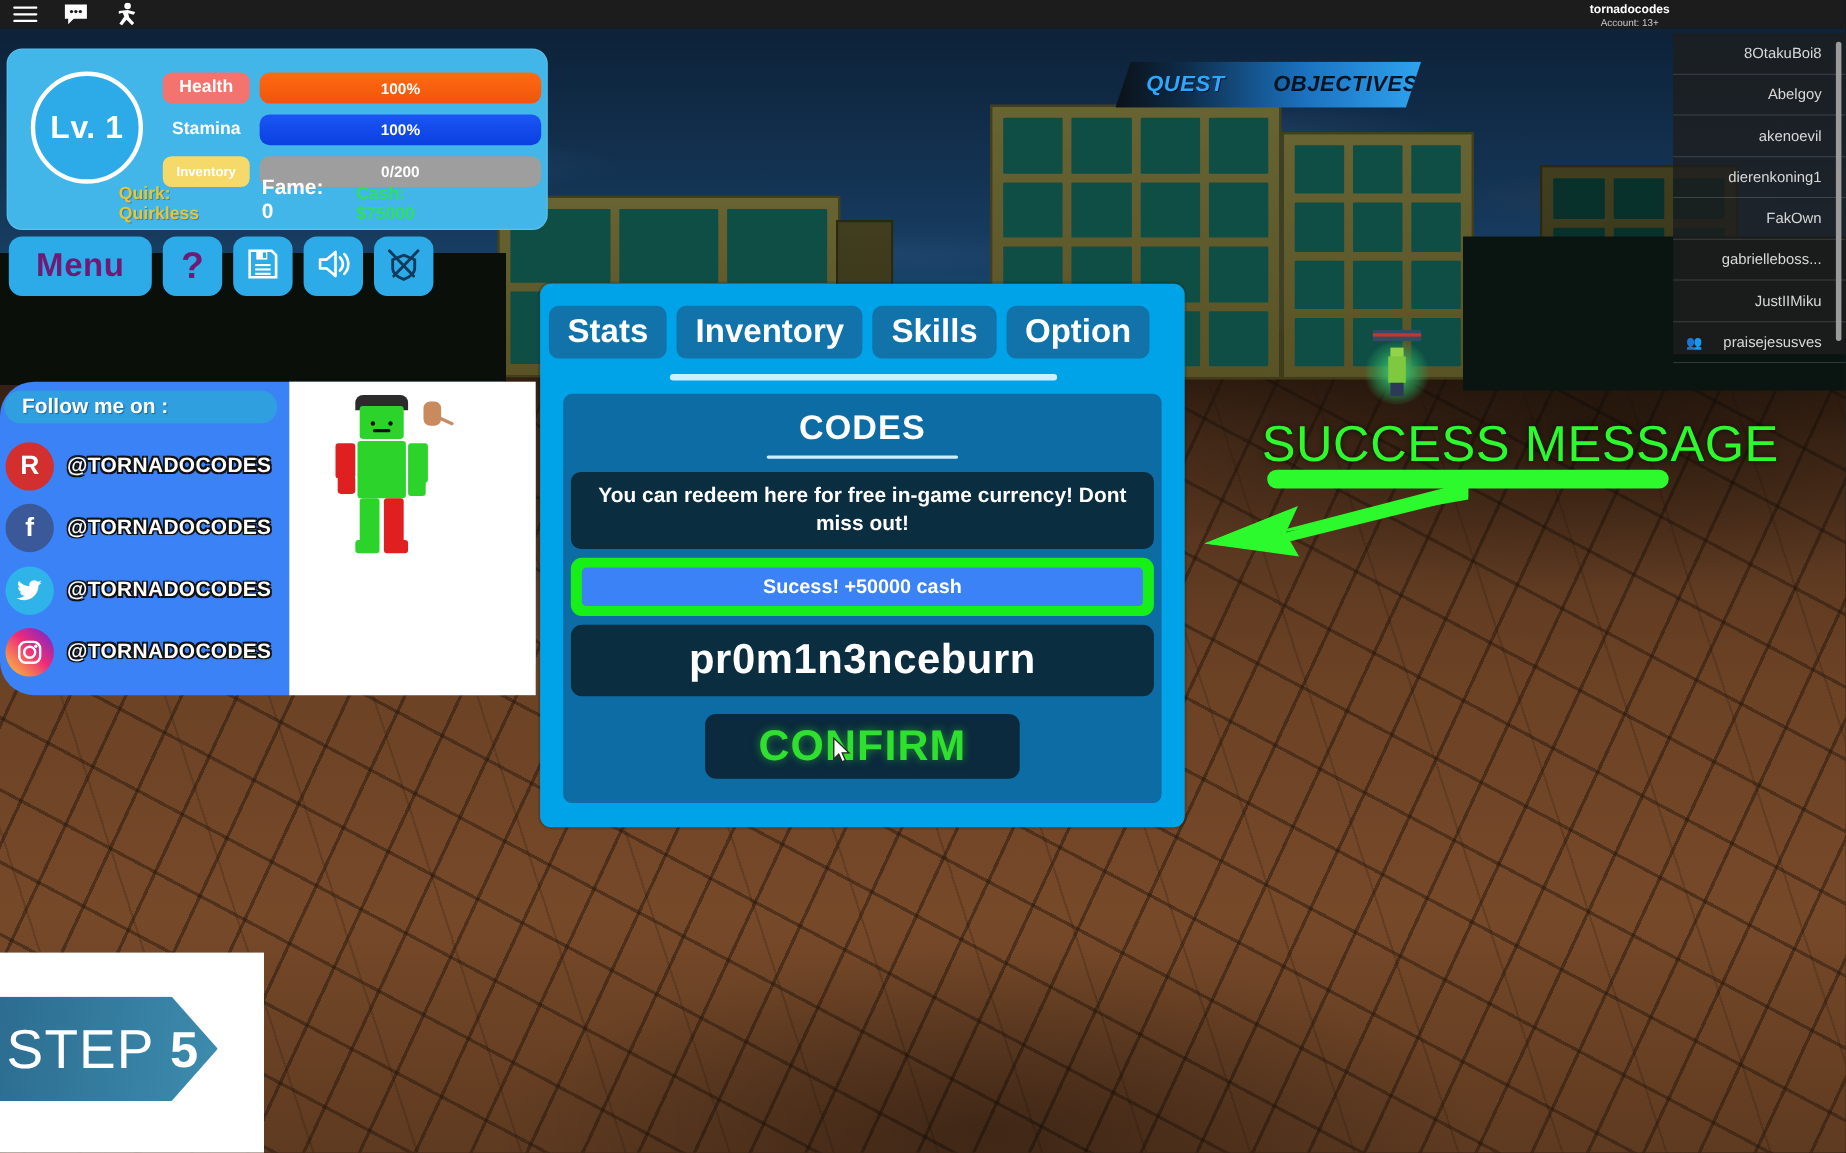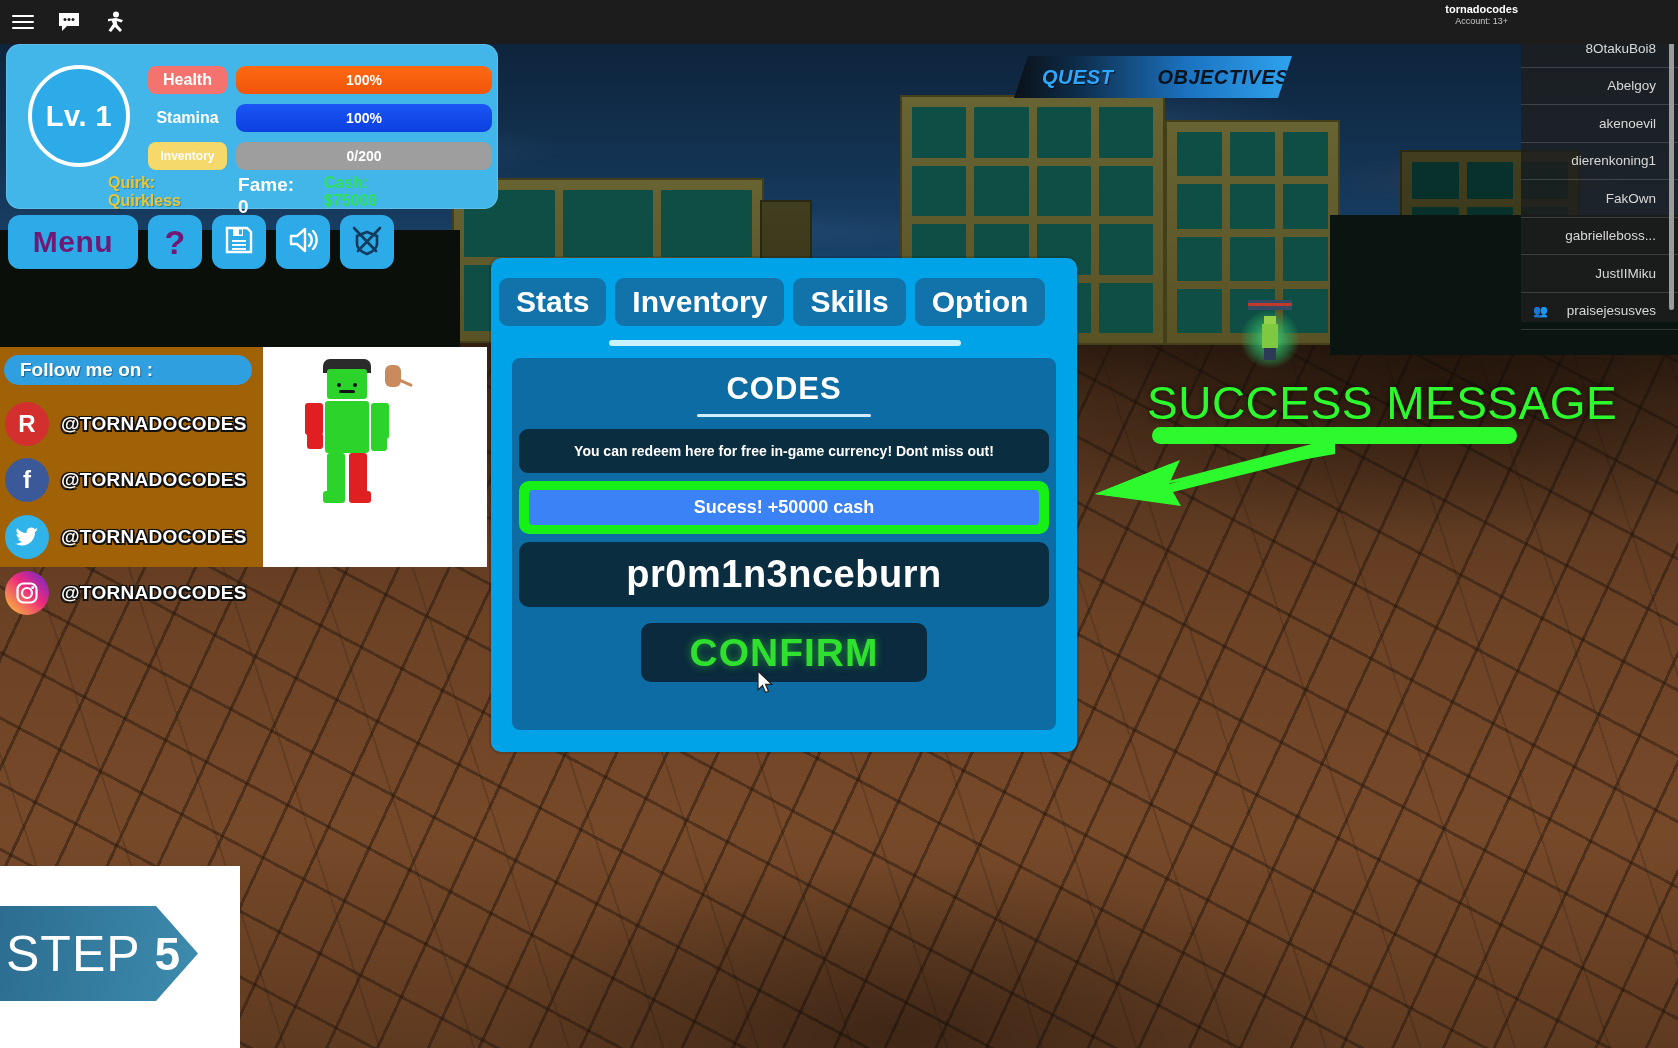--- a/index.html
+++ b/index.html
@@ -94,21 +94,21 @@
     background: radial-gradient(circle,#3bd27a 0%, rgba(40,160,90,.55) 48%, rgba(20,70,50,0) 72%);
   }
   .scene-char .body{position:absolute;left:22px;top:14px;width:16px;height:24px;background:#7ec93f;}
   .scene-char .head{position:absolute;left:24px;top:6px;width:12px;height:10px;background:#93d24a;}
   .scene-char .legs{position:absolute;left:24px;top:38px;width:12px;height:12px;background:#2c3a58;}
   .scene-nametag{position:absolute;left:1248px;top:300px;width:44px;height:10px;background:#334b63;}
   .scene-nametag i{display:block;height:3px;background:#c0392b;margin-top:3px;}
 
   
   #topbar{
-    position:absolute;left:0;top:0;width:1678px;height:44px;background:#1c1c1c;z-index:30;
+    position:absolute;left:0;top:0;width:1678px;height:26px;background:#1c1c1c;z-index:30;
     display:flex;align-items:center;
   }
   .tb-icon{width:46px;height:30px;display:flex;align-items:center;justify-content:center;cursor:pointer;}
   .hamburger{width:22px;}
   .hamburger span{display:block;height:2.5px;background:#fff;border-radius:1px;margin:3.5px 0;}
   #account-block{position:absolute;right:160px;top:2px;text-align:center;}
   #account-name{color:#fff;font-size:11px;font-weight:bold;line-height:14px;}
   #account-age{color:#c9c9c9;font-size:9px;line-height:11px;}
 
   
@@ -152,41 +152,42 @@
     font-size:14px;font-weight:bold;display:flex;align-items:center;justify-content:center;
   }
   #bar-health{background:linear-gradient(#ff6a12,#f1540a);}
   #bar-stamina{background:linear-gradient(#1b56f5,#0b3fe0);}
   #bar-exp{background:#9e9e9e;}
   #pill-health{background:#f4736e;}
   #pill-stamina{background:#42b6e8;text-align:center;}
   #pill-exp{background:#f5d96b;font-size:12px;color:#fff;}
   #hud-footer{
     position:absolute;left:0;top:130px;width:400px;height:30px;
-    display:flex;align-items:flex-start;
+    display:flex;align-items:flex-end;
   }
   #quirk{color:#e8c537;font-weight:bold;font-size:16px;margin-left:102px;text-shadow:1px 1px 0 rgba(0,0,0,.25);}
   #fame{color:#fff;font-weight:bold;font-size:19px;margin-left:30px;}
   #cash{color:#2fe05f;font-weight:bold;font-size:16px;margin-left:28px;}
 
   
   #hud-buttons{position:absolute;left:8px;top:215px;display:flex;gap:10px;z-index:20;}
   .hud-btn{
     height:54px;border-radius:12px;background:#2dabe8;
     display:flex;align-items:center;justify-content:center;cursor:pointer;color:#701a75;
   }
   #btn-menu{width:130px;font-size:30px;font-weight:bold;letter-spacing:.5px;}
   .hud-btn.square{width:54px;}
   #btn-help{font-size:34px;font-weight:bold;}
   #btn-sword{background:#2dabe8;}
 
   
   #social{
-    position:absolute;left:0;top:347px;width:487px;height:220px;background:#a16207;z-index:25;
+    position:absolute;left:0;top:347px;width:487px;height:285px;background:#3b82f6;z-index:25;
     display:flex;
+    border-radius:31px;
   }
   #social-left{width:263px;position:relative;}
   #follow-pill{
     position:absolute;left:4px;top:8px;width:248px;height:30px;border-radius:16px;
     background:#2f9fe0;display:flex;align-items:center;
   }
   #follow-pill span{
     color:#fff;font-size:19px;font-weight:bold;margin-left:16px;
     text-shadow:1px 1px 1px rgba(0,0,0,.35);
   }
@@ -232,21 +233,21 @@
     position:absolute;left:21px;top:100px;width:544px;height:372px;
     background:#0e6ca4;border-radius:8px;
   }
   #codes-title{
     text-align:center;color:#fff;font-size:31px;font-weight:bold;letter-spacing:1px;
     padding-top:13px;
   }
   #codes-divider{width:174px;height:3px;background:#cfeeff;margin:7px auto 0;border-radius:2px;}
   #codes-desc{
     margin:12px 7px 0;background:#0b2d40;border-radius:9px;
-    color:#fff;font-size:14px;font-weight:bold;text-align:center;
+    color:#fff;font-size:19px;font-weight:bold;text-align:center;
     padding:9px 10px;line-height:26px;
   }
   #success-wrap{
     position:relative;margin:8px 7px 0;background:#16f016;border-radius:10px;padding:9px 10px;
   }
   #success-box{
     background:#3b82f6;border-radius:4px;color:#fff;font-size:18px;font-weight:bold;
     text-align:center;padding:7px 10px;
   }
   #code-input{

